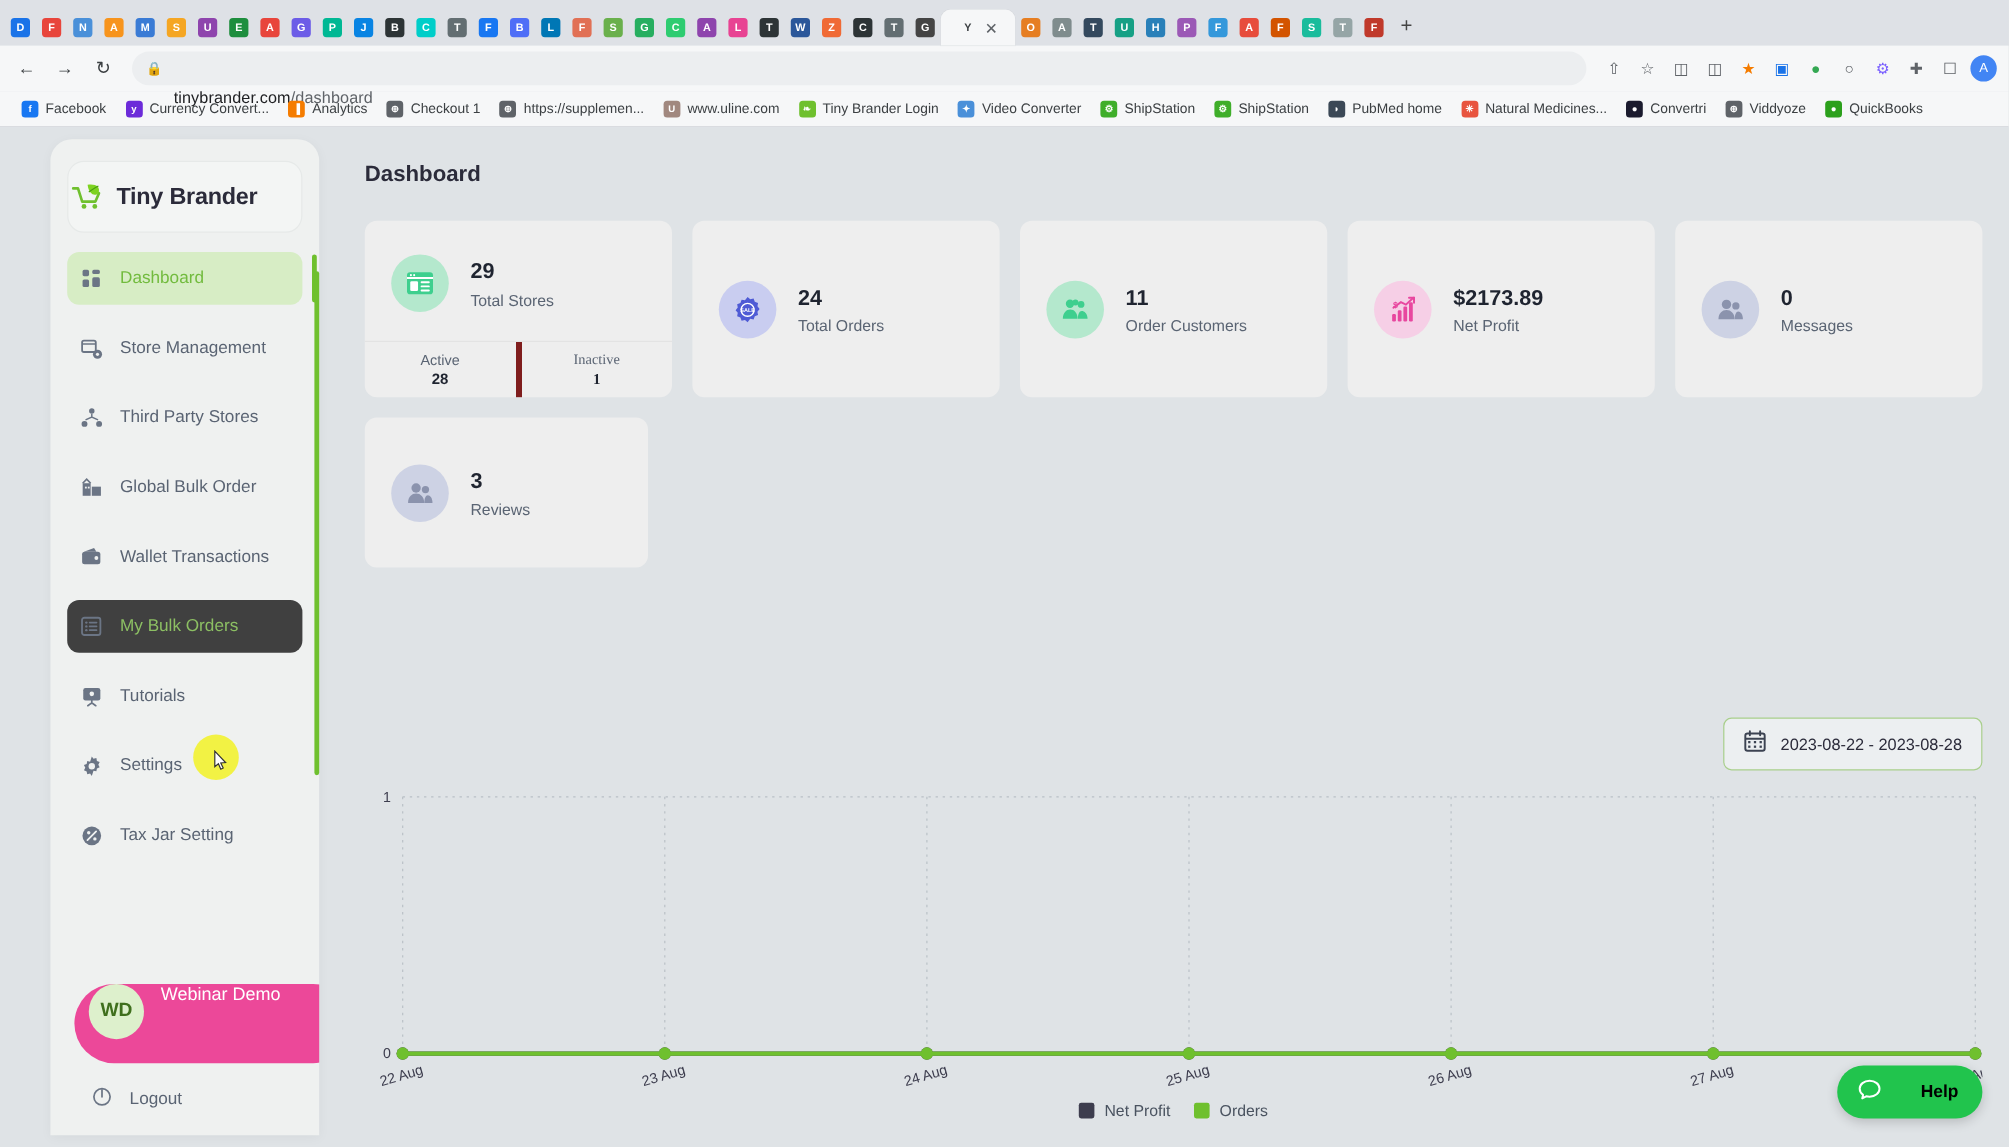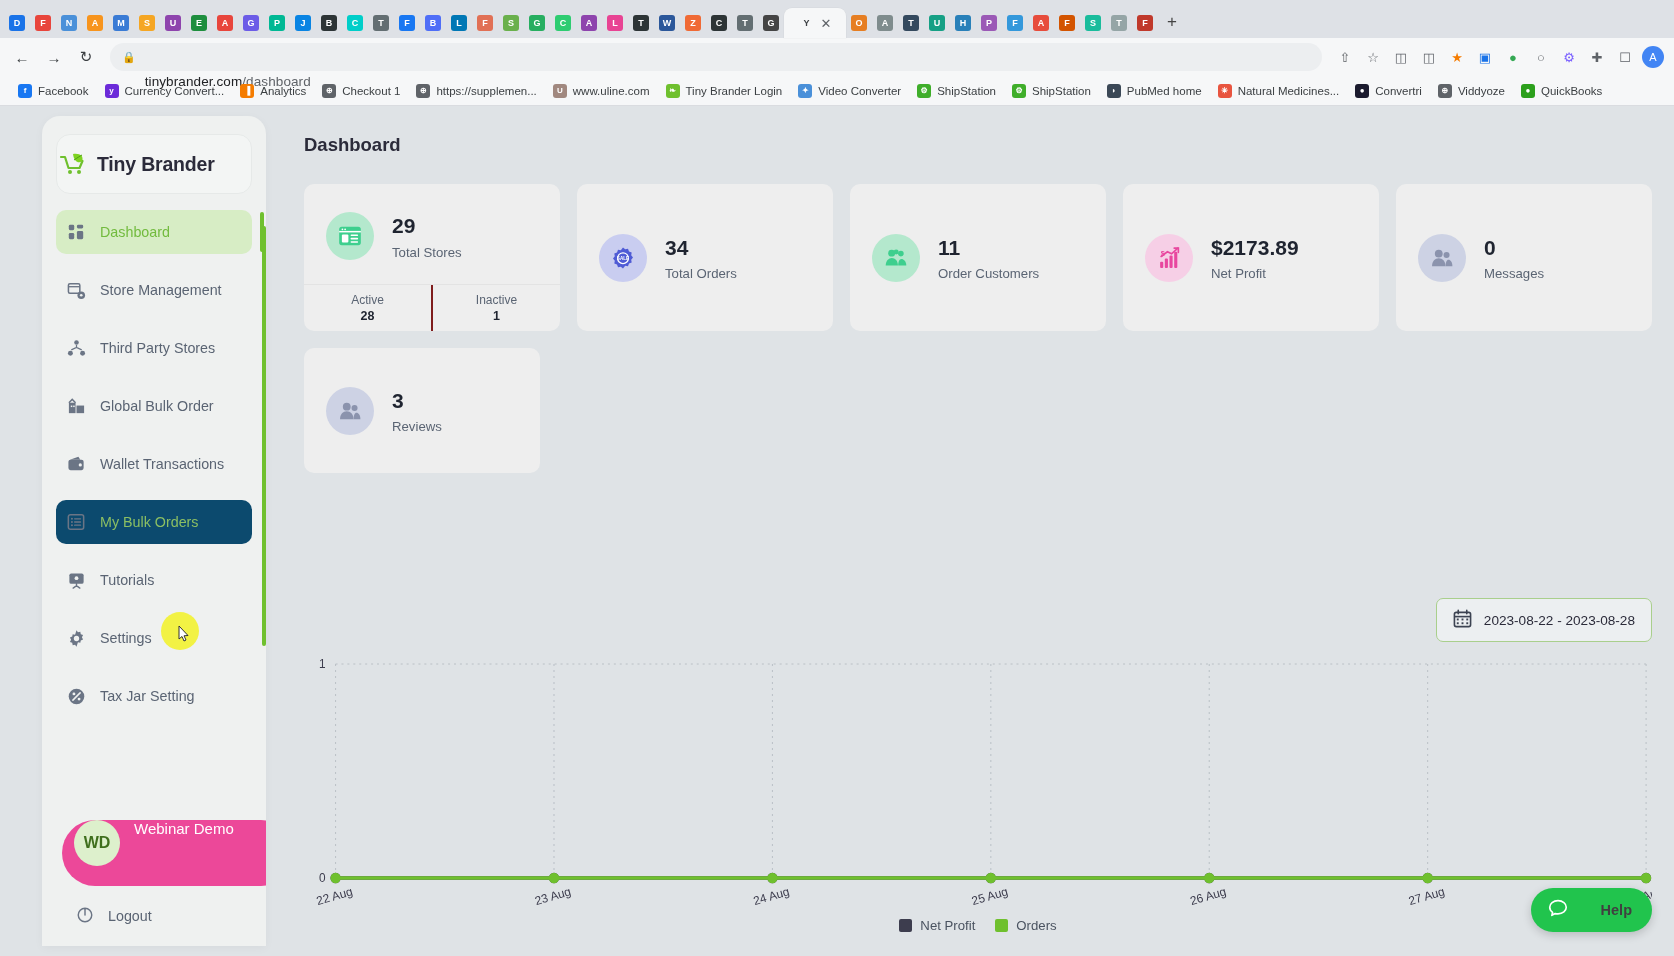--- a/index.html
+++ b/index.html
@@ -118,21 +118,21 @@
     width: 20px; height: 20px; flex: 0 0 20px;
     display: flex; align-items: center; justify-content: center;
     color: #6b7585;
   }
   .nav-item.active { background: #d7edc5; color: #72bb3e; }
   .nav-item.active .nico { color: #6b7585; }
   .nav-item.active::after {
     content: ""; position: absolute; right: -12px; top: 2px;
     width: 4px; height: 40px; background: #6fc02e; border-radius: 2px;
   }
-  .nav-item.hovered { background: #0c4a6e; color: #8cbf63; }
+  .nav-item.hovered { background: #404040; color: #8cbf63; }
 
   .user-pill {
     position: absolute; left: 20px; bottom: 60px;
     width: 232px; height: 66px; border-radius: 33px;
     background: #ec4899; display: flex; align-items: flex-start;
     gap: 14px; padding-left: 12px;
   }
   .user-pill .ava {
     width: 46px; height: 46px; border-radius: 50%; background: #ddf0cc;
     color: #3f6f1d; font-weight: bold; font-size: 16px;
@@ -162,30 +162,30 @@
   }
   .card-main {
     display: flex; align-items: center; gap: 18px; padding: 26px 0 26px 22px;
     flex: 1;
   }
   .card.tall .card-main { padding: 28px 0 24px 22px; }
   .circ {
     width: 48px; height: 48px; border-radius: 50%; flex: 0 0 48px;
     display: flex; align-items: center; justify-content: center;
   }
-  .cval { font-size: 21px; font-weight: bold; color: #1f2430; line-height: 1.35; }
+  .cval { font-size: 18px; font-weight: bold; color: #1f2430; line-height: 1.35; }
   .clbl { font-size: 13.2px; color: #5a6473; margin-top: 4px; }
   .card-footer {
     border-top: 1px solid #e3e3e3; display: flex; height: 47px;
   }
   .card-footer .cell {
     flex: 1; display: flex; flex-direction: column; align-items: center;
     justify-content: center; gap: 2px;
   }
-  .card-footer .cell + .cell { border-left: 2px solid #7f1d1d; }
+  .card-footer .cell + .cell { border-left: 5px solid #7f1d1d; font-family: Liberation Serif, serif; }
   .card-footer .k { font-size: 12px; color: #5a6473; }
   .card-footer .v { font-size: 12.5px; font-weight: bold; color: #1f2430; }
 
   .second-row { display: flex; margin: 17px 0 0 18px; }
   .second-row .card { flex: 0 0 236px; min-height: 125px; }
 
   
   .datepicker {
     position: absolute; right: 22px; top: 492px;
     height: 44px; padding: 0 16px; border: 1px solid #a9cf8c;
@@ -205,21 +205,21 @@
   .legend .sw { width: 13px; height: 13px; border-radius: 2px; }
   .legend .lt { font-size: 13.2px; color: #4a5360; }
 
   
   .help-btn {
     position: absolute; right: 22px; bottom: 22px;
     height: 44px; padding: 0 20px 0 16px; border-radius: 22px;
     background: #21c44d; display: flex; align-items: center; gap: 10px;
     box-shadow: 0 3px 10px rgba(0,0,0,0.18);
   }
-  .help-btn .ht { color: #404040; font-size: 14.5px; font-weight: bold; margin-left: 22px; }
+  .help-btn .ht { color: #000000; font-size: 14.5px; font-weight: bold; margin-left: 22px; }
 
   
   .cursor-glow {
     position: absolute; left: 161px; top: 506px;
     width: 38px; height: 38px; border-radius: 50%;
     background: #f2f235; opacity: 0.92; pointer-events: none;
   }
   .cursor-ptr {
     position: absolute; left: 175px; top: 519px; pointer-events: none;
   }
@@ -621,21 +621,21 @@
         <div class="card">
           <div class="card-main">
             <div class="circ" style="background: rgb(201, 205, 240);">
               <svg width="24" height="24" viewBox="0 0 24 24">
                 <path d="M12 1.5 l2.2 1.8 2.8-.5 1 2.7 2.7 1 -.5 2.8 1.8 2.2 -1.8 2.2 .5 2.8 -2.7 1 -1 2.7 -2.8-.5 L12 22.5 9.8 20.7 7 21.2 6 18.5 3.3 17.5 3.8 14.7 2 12.5 3.8 10.3 3.3 7.5 6 6.5 7 3.8 9.8 4.3 Z" fill="#4f5bd5"></path>
                 <circle cx="12" cy="12.2" r="5.4" fill="none" stroke="#fff" stroke-width="1.2"></circle>
                 <text x="12" y="14.2" font-size="4.6" fill="#fff" text-anchor="middle" font-family="sans-serif" font-weight="bold">SALE</text>
               </svg>
             </div>
             <div>
-              <div class="cval">34</div>
+              <div class="cval">24</div>
               <div class="clbl">Total Orders</div>
             </div>
           </div>
         </div>
         <div class="card">
           <div class="card-main">
             <div class="circ" style="background: rgb(180, 232, 205);">
               <svg width="26" height="26" viewBox="0 0 24 24">
                 <circle cx="8" cy="7.5" r="3.2" fill="#3ecf8e"></circle>
                 <circle cx="16.5" cy="8" r="2.6" fill="#3ecf8e"></circle>

